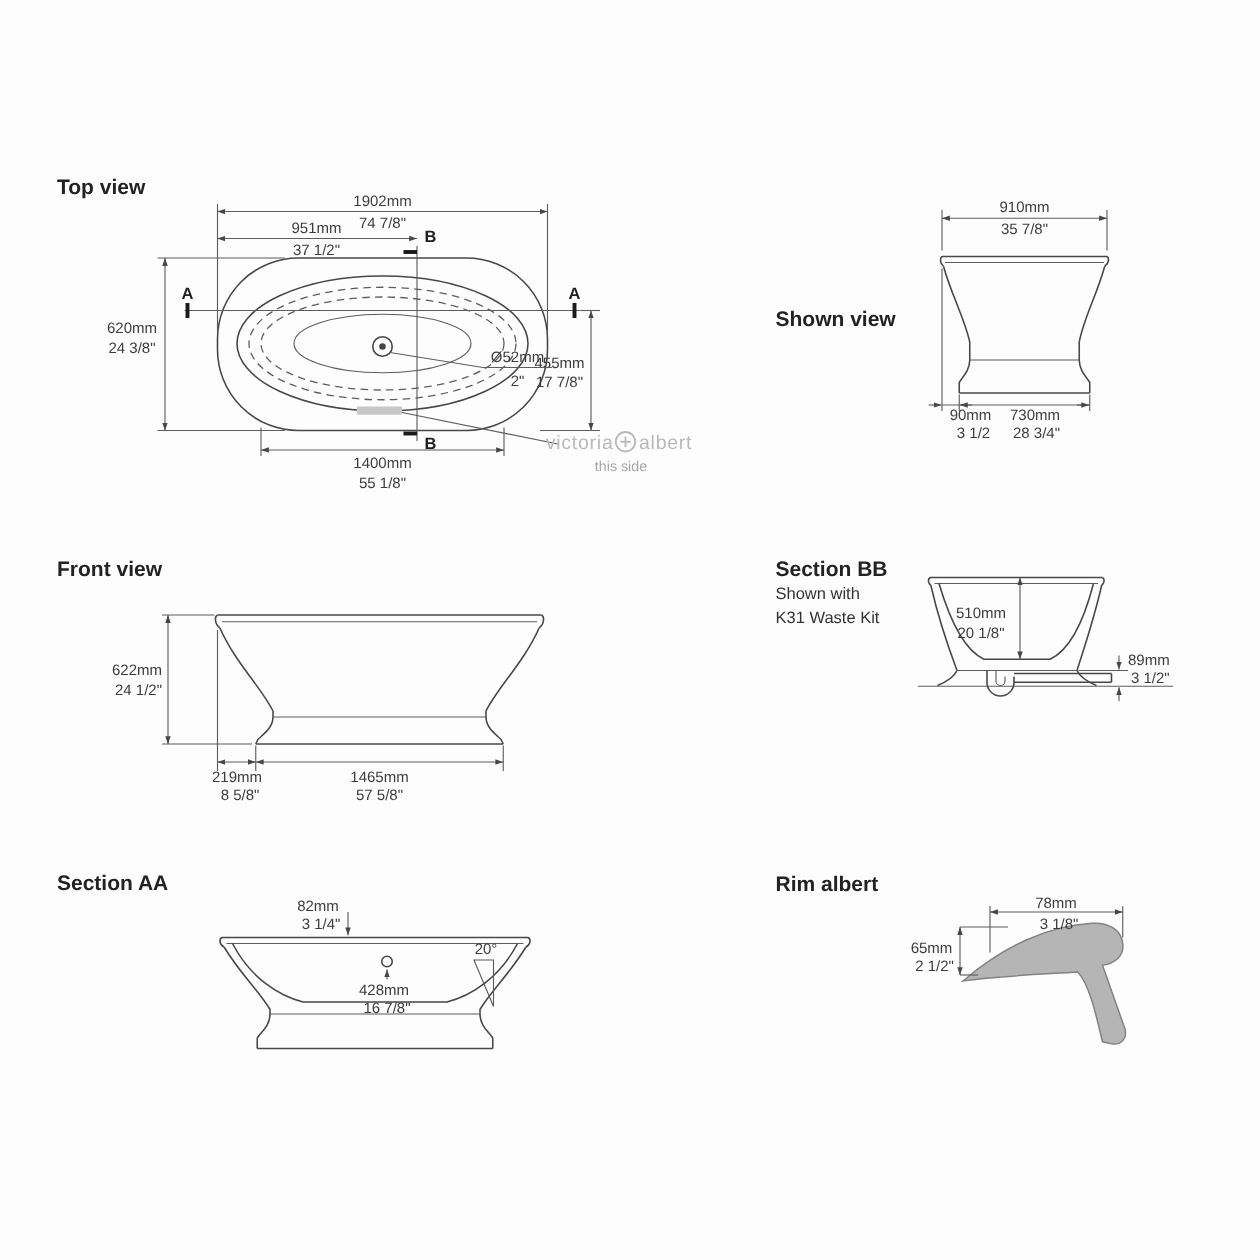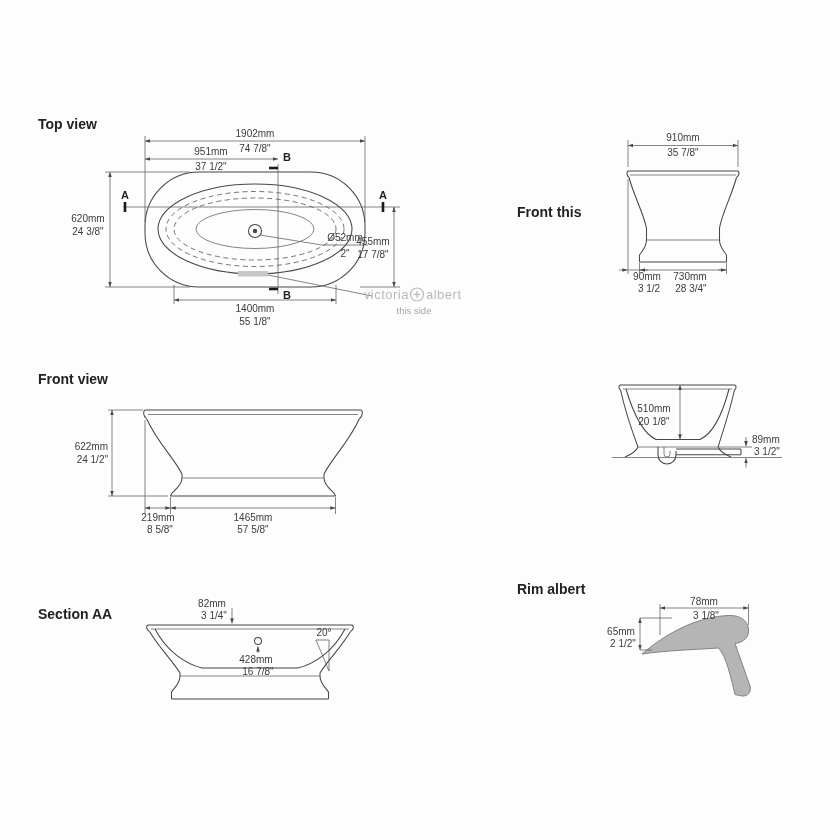--- a/index.html
+++ b/index.html
@@ -112,21 +112,21 @@
     <g>
       <text class="logo" x="349" y="181" text-anchor="end">victoria</text>
       <circle cx="357" cy="176.5" r="6.5" class="grey"></circle>
       <line x1="353.5" y1="176.5" x2="360.5" y2="176.5" class="grey"></line>
       <line x1="357" y1="173" x2="357" y2="180" class="grey"></line>
       <text class="logo" x="366" y="181">albert</text>
       <text class="note" x="354" y="196" text-anchor="middle">this side</text>
     </g>
   </svg>
 
-  <div class="vtitle" style="left:517px;top:204px">Front this</div>
+  <div class="vtitle" style="left:517px;top:204px">Shown view</div>
 
   <svg class="view" style="left:600px;top:122px" width="185" height="180">
     <defs>
       <marker id="aF" viewBox="0 0 10 10" refX="10" refY="5" markerWidth="7" markerHeight="7" orient="auto-start-reverse">
         <path d="M0,1.5 L10,5 L0,8.5 Z" fill="#474747"></path>
       </marker>
     </defs>
 
     <g>
       <line x1="28" y1="49" x2="138" y2="49" class="ln"></line>
@@ -200,20 +200,25 @@
       <line x1="275.5" y1="102" x2="275.5" y2="119" class="thin"></line>
       <line x1="85" y1="113" x2="110.5" y2="113" class="thin" marker-start="url(#aS)" marker-end="url(#aS)"></line>
       <line x1="110.5" y1="113" x2="275.5" y2="113" class="thin" marker-start="url(#aS)" marker-end="url(#aS)"></line>
       <text x="98" y="126" text-anchor="middle">219mm</text>
       <text x="100" y="138" text-anchor="middle">8 5/8"</text>
       <text x="193" y="126" text-anchor="middle">1465mm</text>
       <text x="193" y="138" text-anchor="middle">57 5/8"</text>
     </g>
   </svg>
 
+  <div class="vtitle" style="left:517px;top:371px">
+    <span>Section BB</span>
+    <div class="subline">Shown with</div>
+    <div class="subline">K31 Waste Kit</div>
+  </div>
 
   <svg class="view" style="left:600px;top:368px" width="210" height="120">
     <defs>
       <marker id="aB" viewBox="0 0 10 10" refX="10" refY="5" markerWidth="7" markerHeight="7" orient="auto-start-reverse">
         <path d="M0,1.5 L10,5 L0,8.5 Z" fill="#474747"></path>
       </marker>
     </defs>
 
     <g>
       <line x1="20" y1="17" x2="135" y2="17" class="ln"></line>
@@ -245,21 +250,21 @@
 
     <g>
       <line x1="119" y1="79" x2="152" y2="79" class="thin"></line>
       <line x1="146" y1="69" x2="146" y2="78.3" class="thin" marker-end="url(#aB)"></line>
       <line x1="146" y1="99.5" x2="146" y2="90.2" class="thin" marker-end="url(#aB)"></line>
       <text x="152" y="75">89mm</text>
       <text x="154" y="87">3 1/2"</text>
     </g>
   </svg>
 
-  <div class="vtitle" style="left:38px;top:606px">Section AA</div>
+  <div class="vtitle" style="left:38px;top:580px">Section AA</div>
 
   <svg class="view" style="left:130px;top:595px" width="250" height="132">
     <defs>
       <marker id="aA" viewBox="0 0 10 10" refX="10" refY="5" markerWidth="7" markerHeight="7" orient="auto-start-reverse">
         <path d="M0,1.5 L10,5 L0,8.5 Z" fill="#474747"></path>
       </marker>
     </defs>
 
     <g>
       <line x1="18" y1="30" x2="222" y2="30" class="ln"></line>

